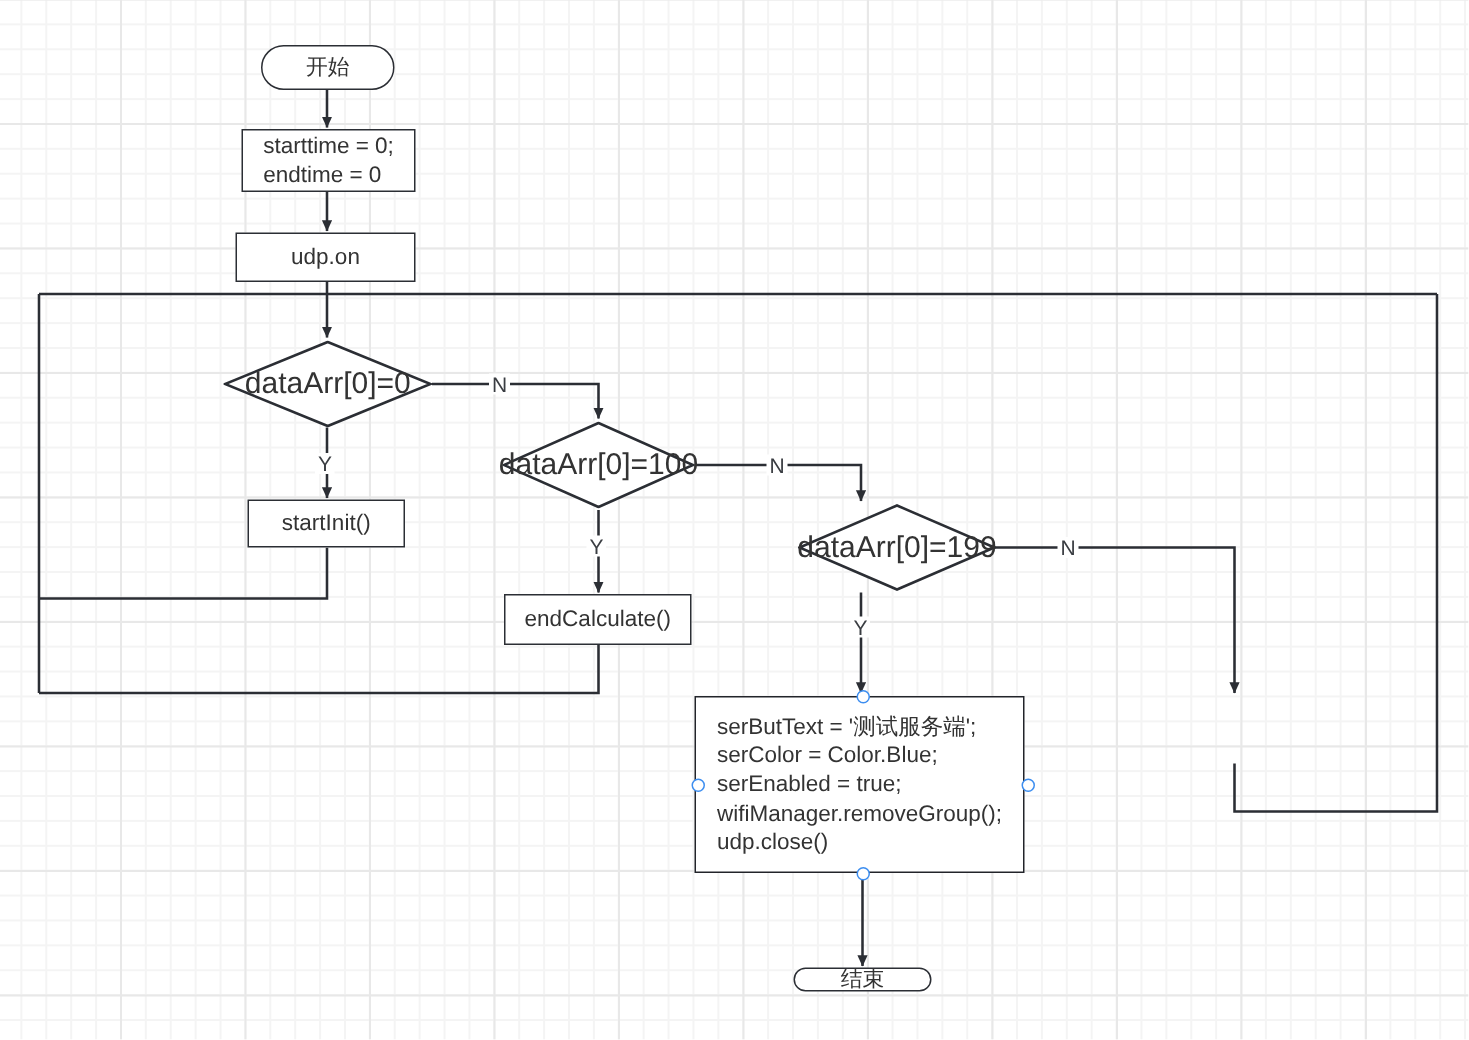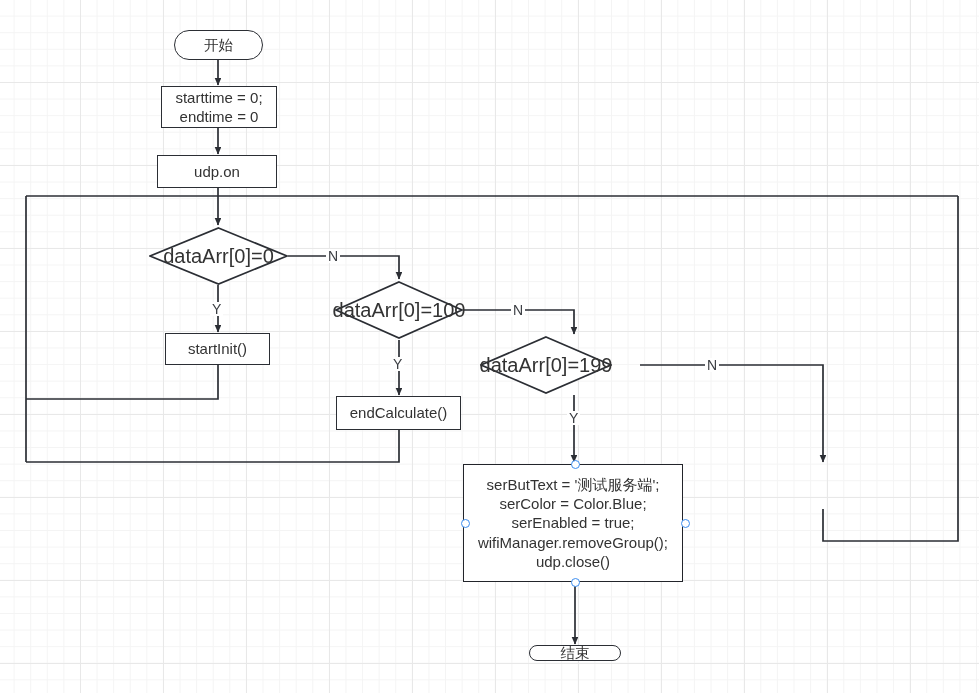--- a/index.html
+++ b/index.html
@@ -32,21 +32,20 @@
     width: 979px;
     height: 693px;
     overflow: visible;
   }
   .node {
     position: absolute;
     box-sizing: border-box;
     display: flex;
     align-items: center;
     justify-content: center;
-    text-align: center;
     color: #333333;
     background: #ffffff;
     line-height: 1.28;
     white-space: pre-line;
   }
   .proc {
     border: 1.6px solid #2b2e34;
     font-size: 15px;
   }
   .terminator {
@@ -156,21 +155,21 @@
     <div class="diamond-label">dataArr[0]=0</div>
   </div>
 
   <div class="diamond-wrap" style="left:335px; top:281px; width:128px; height:58px;">
     <svg width="128" height="58" viewBox="0 0 128 58">
       <polygon points="64,1 127,29 64,57 1,29" fill="#ffffff" stroke="#2b2e34" stroke-width="1.7"></polygon>
     </svg>
     <div class="diamond-label">dataArr[0]=100</div>
   </div>
 
-  <div class="diamond-wrap" style="left:480px; top:336px; width:132px; height:58px;text-align:center;">
+  <div class="diamond-wrap" style="left:532px; top:336px; width:132px; height:58px;text-align:center;">
     <svg width="132" height="58" viewBox="0 0 132 58">
       <polygon points="66,1 131,29 66,57 1,29" fill="#ffffff" stroke="#2b2e34" stroke-width="1.7"></polygon>
     </svg>
     <div class="diamond-label">dataArr[0]=199</div>
   </div>
 
   <div class="node proc" style="left:336px; top:396px; width:125px; height:34px;">
     <span>endCalculate()</span>
   </div>
 

